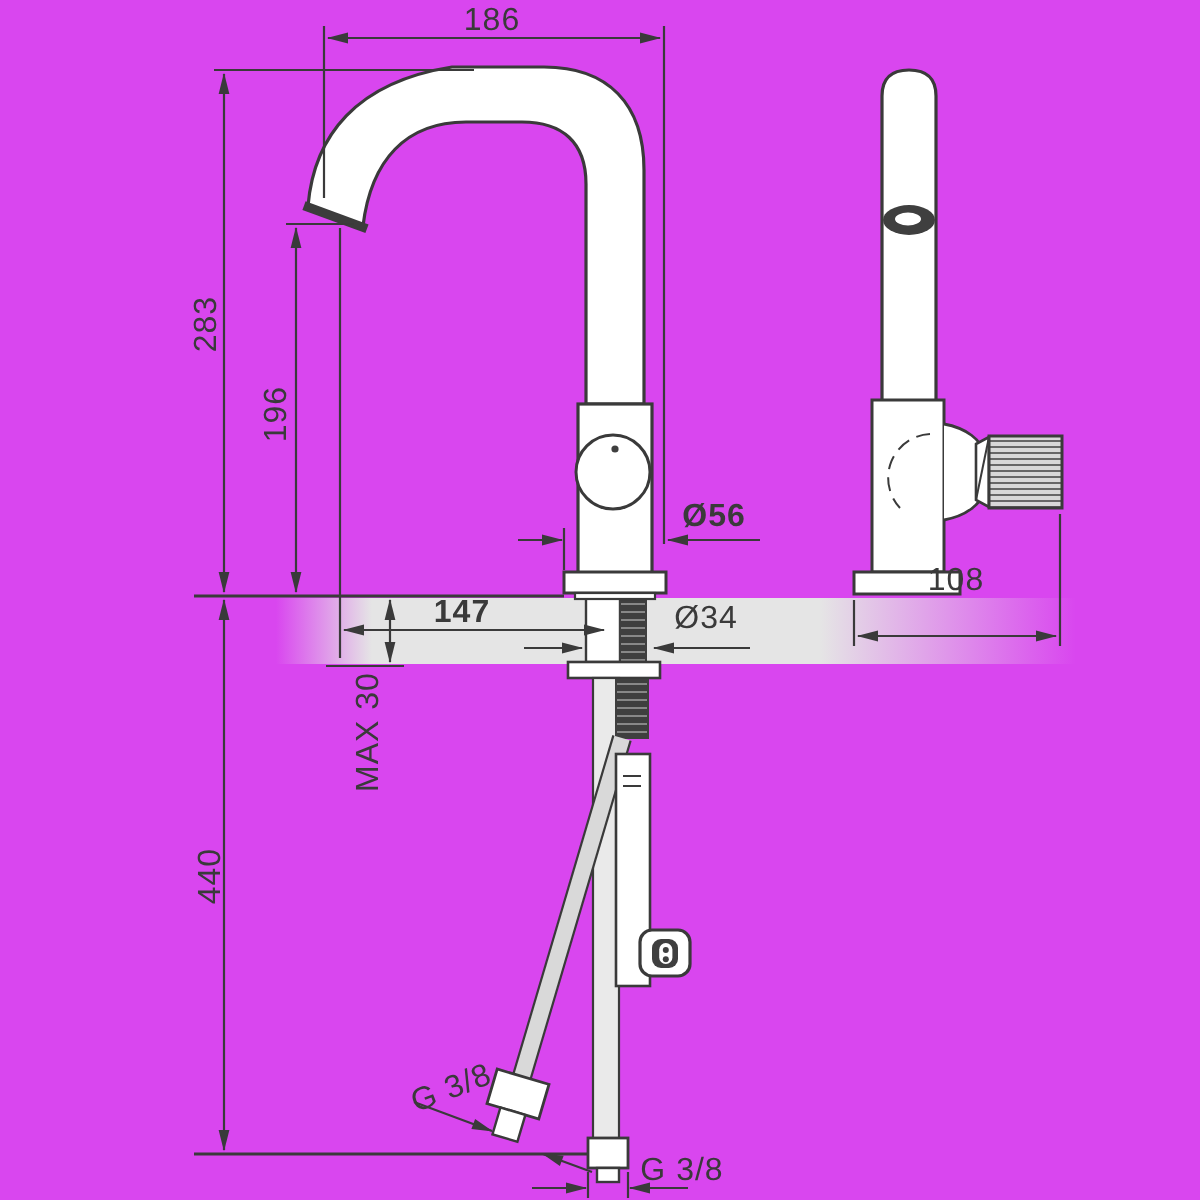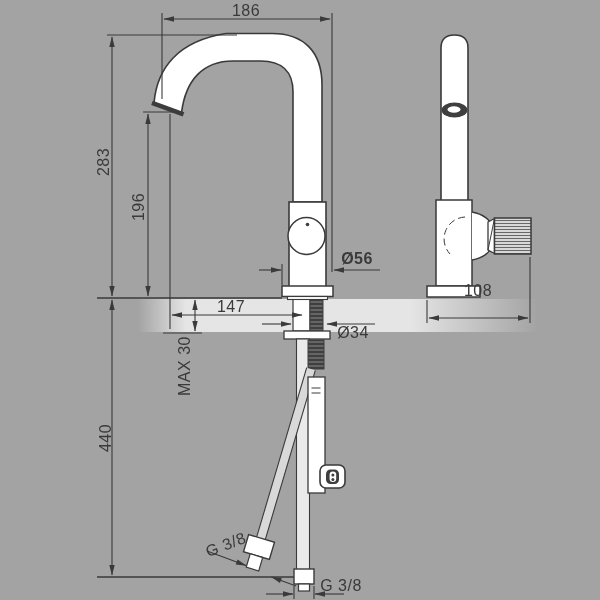--- a/index.html
+++ b/index.html
@@ -1,16 +1,16 @@
 <!DOCTYPE html>
 <html style="--line: #3a3a3a; --dark: #3f3f3f; --hose: #d9d9d9; --hose-light: #eaeaea; --band: #e5e5e5;"><head>
 <meta charset="utf-8">
 <style>
   html,body{margin:0;padding:0;background:#fff;}
-  .stage{position:relative;width:600px;height:600px;background:#a3a3a3;overflow:hidden;
+  .stage{position:relative;width:600px;height:600px;background:#d946ef;overflow:hidden;
          font-family:"Liberation Sans",sans-serif;color:var(--line,#3a3a3a);}
   .stage svg{position:absolute;left:0;top:0;}
   .lbl{position:absolute;height:16px;line-height:16px;font-size:16px;text-align:center;
        color:var(--line,#3a3a3a);letter-spacing:.5px;white-space:nowrap;}
   .rot90{transform:rotate(-90deg);transform-origin:center;}
   .rot21{transform:rotate(-21deg);transform-origin:center;}
   .ln{stroke:var(--line,#3a3a3a);fill:none;}
   .fw{fill:#fff;stroke:var(--line,#3a3a3a);}
   .fd{fill:var(--dark,#3f3f3f);stroke:none;}
 </style>
@@ -137,21 +137,21 @@
     <line class="ln" x1="315" y1="594" x2="344" y2="594" marker-start="url(#ar)"></line>
     <line class="ln" x1="207" y1="551" x2="246" y2="565.5" marker-end="url(#ar)"></line>
     <line class="ln" x1="271.5" y1="577" x2="296" y2="586" marker-start="url(#ar)"></line>
   </g>
 </svg>
 
 <div class="lbl" style="left:216px;top:3px;width:60px;">186</div>
 <div class="lbl rot90" style="left:74px;top:154px;width:60px;">283</div>
 <div class="lbl rot90" style="left:109px;top:199px;width:60px;">196</div>
 <div class="lbl rot90" style="left:76px;top:430px;width:60px;">440</div>
-<div class="lbl" style="left:201px;top:299px;width:60px;">147</div>
+<div class="lbl" style="left:201px;top:299px;width:60px;font-weight:bold;">147</div>
 <div class="lbl rot90" style="left:150px;top:358px;width:70px;">MAX 30</div>
 <div class="lbl" style="left:327px;top:251px;width:60px;font-weight:bold;">Ø56</div>
-<div class="lbl" style="left:323px;top:325px;width:60px;">Ø34</div>
+<div class="lbl" style="left:323px;top:302px;width:60px;">Ø34</div>
 <div class="lbl" style="left:448px;top:283px;width:60px;">108</div>
 <div class="lbl rot21" style="left:196px;top:537px;width:60px;">G 3/8</div>
 <div class="lbl" style="left:311px;top:578px;width:60px;">G 3/8</div>
 
 </div>
 
 </body></html>

